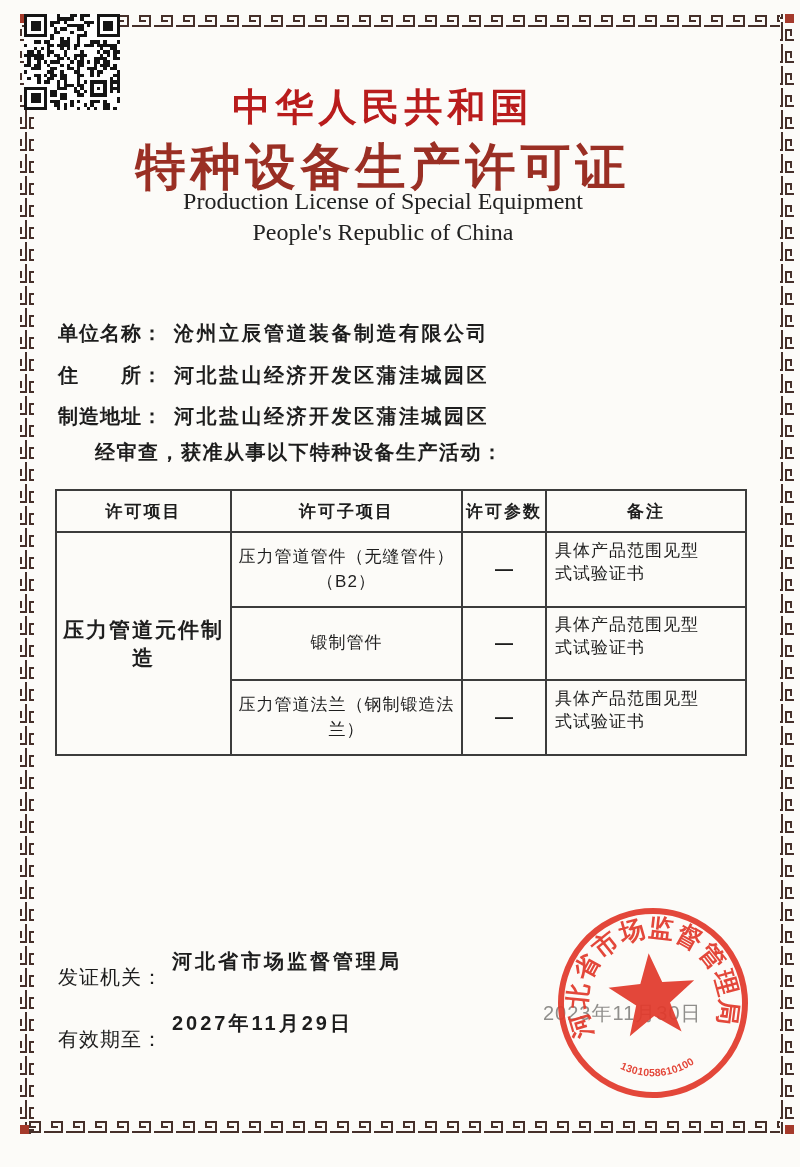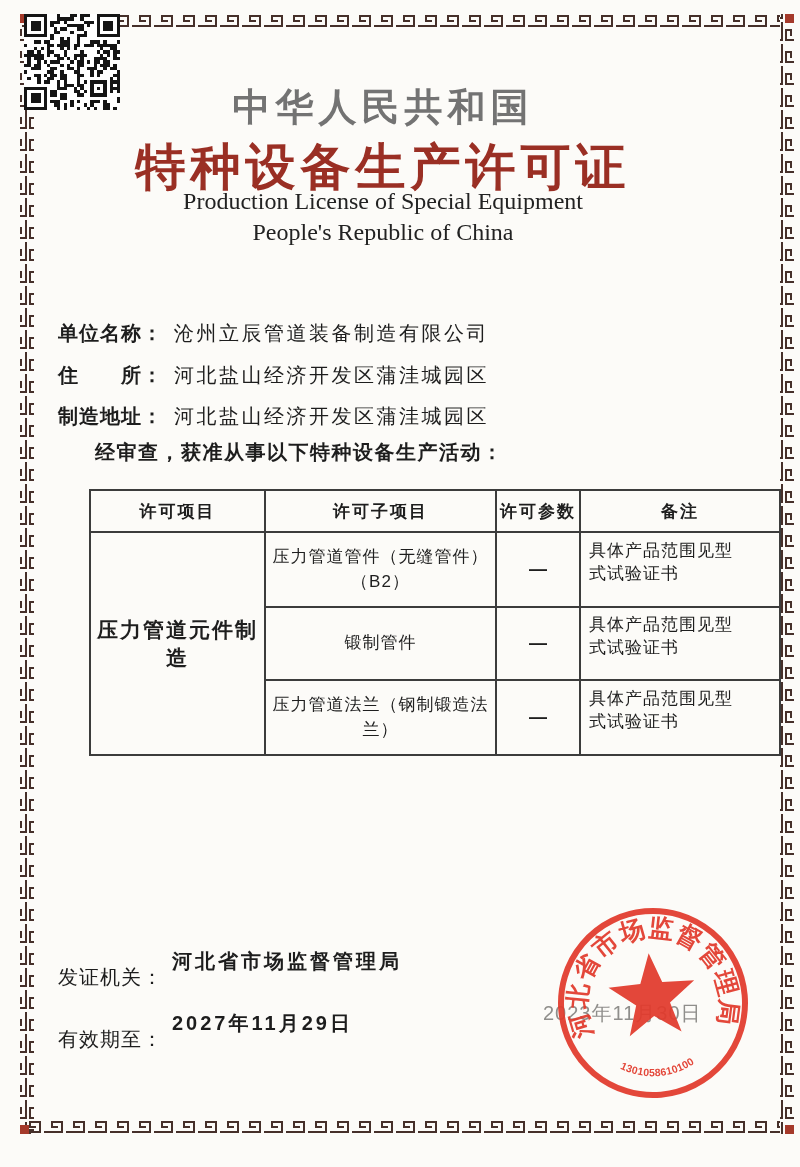--- a/index.html
+++ b/index.html
@@ -14,36 +14,36 @@
   .qr{left:24px;top:14px;width:96px;height:96px;background:#fff;z-index:3;}
   .qr svg{display:block;width:96px;height:96px;}
 
   
   .copy-box{left:627px;top:21px;width:96px;height:44px;background:#fff;border:2px solid #1b1b1b;
     z-index:3;display:flex;align-items:center;justify-content:center;
     font-size:30px;font-weight:700;color:#1b1b1b;letter-spacing:6px;}
 
   
   .title-block{left:0;top:0;width:766px;text-align:center;z-index:2;}
-  .t-cn1{position:absolute;left:0;top:82px;width:100%;font-size:38px;font-weight:700;color:#737373;letter-spacing:5px;}
+  .t-cn1{position:absolute;left:0;top:82px;width:100%;font-size:38px;font-weight:700;color:#b91c1c;letter-spacing:5px;}
   .t-cn2{position:absolute;left:0;top:134px;width:100%;font-size:50px;font-weight:700;color:#9a2f24;letter-spacing:5px;}
   .t-en1{position:absolute;left:0;top:188px;width:100%;font-size:24px;color:#222;font-family:"Liberation Serif","DejaVu Serif",serif;}
   .t-en2{position:absolute;left:0;top:219px;width:100%;font-size:24px;color:#222;font-family:"Liberation Serif","DejaVu Serif",serif;}
   .serial{left:468px;top:253px;font-size:20px;color:#1d1d1d;z-index:2;letter-spacing:1px;font-weight:500;}
 
   
   .field{z-index:2;font-size:20px;color:#1d1d1d;white-space:nowrap;}
   .field .lbl{position:absolute;left:58px;top:0;font-weight:600;letter-spacing:1px;}
-  .field .val{position:absolute;left:174px;top:0;font-weight:400;letter-spacing:2.5px;}
+  .field .val{position:absolute;left:174px;top:0;font-weight:700;letter-spacing:2.5px;}
   .f1{top:320px;} .f2{top:362px;} .f3{top:403px;}
   .intro{left:95px;top:439px;font-size:20px;font-weight:600;color:#1d1d1d;letter-spacing:1.5px;z-index:2;font-family:Liberation Serif, serif;}
 
   
   .tbl-wrap{left:55px;top:489px;z-index:2;}
-  table.lic{border-collapse:collapse;table-layout:fixed;width:690px;background:transparent;margin-left:34px;}
+  table.lic{border-collapse:collapse;table-layout:fixed;width:690px;background:transparent;}
   table.lic th,table.lic td{border:2px solid #3c3c3c;color:#1e1e1e;}
   table.lic th{height:38px;font-size:17px;font-weight:600;letter-spacing:2px;text-align:center;}
   td.proj{font-size:21px;font-weight:600;text-align:center;letter-spacing:2px;}
   td.sub{font-size:17px;font-weight:400;text-align:center;padding:2px 0;letter-spacing:1px;line-height:1.45;}
   td.dash{font-size:18px;text-align:center;font-weight:600;}
   td.remark{font-size:17px;font-weight:500;text-align:left;padding:2px 30px 16px 8px;letter-spacing:1px;line-height:1.35;}
   tr.r1 td{height:55px;} tr.r2 td{height:53px;} tr.r3 td{height:55px;}
 
   
   .foot{z-index:2;font-size:20px;color:#1d1d1d;white-space:nowrap;}

